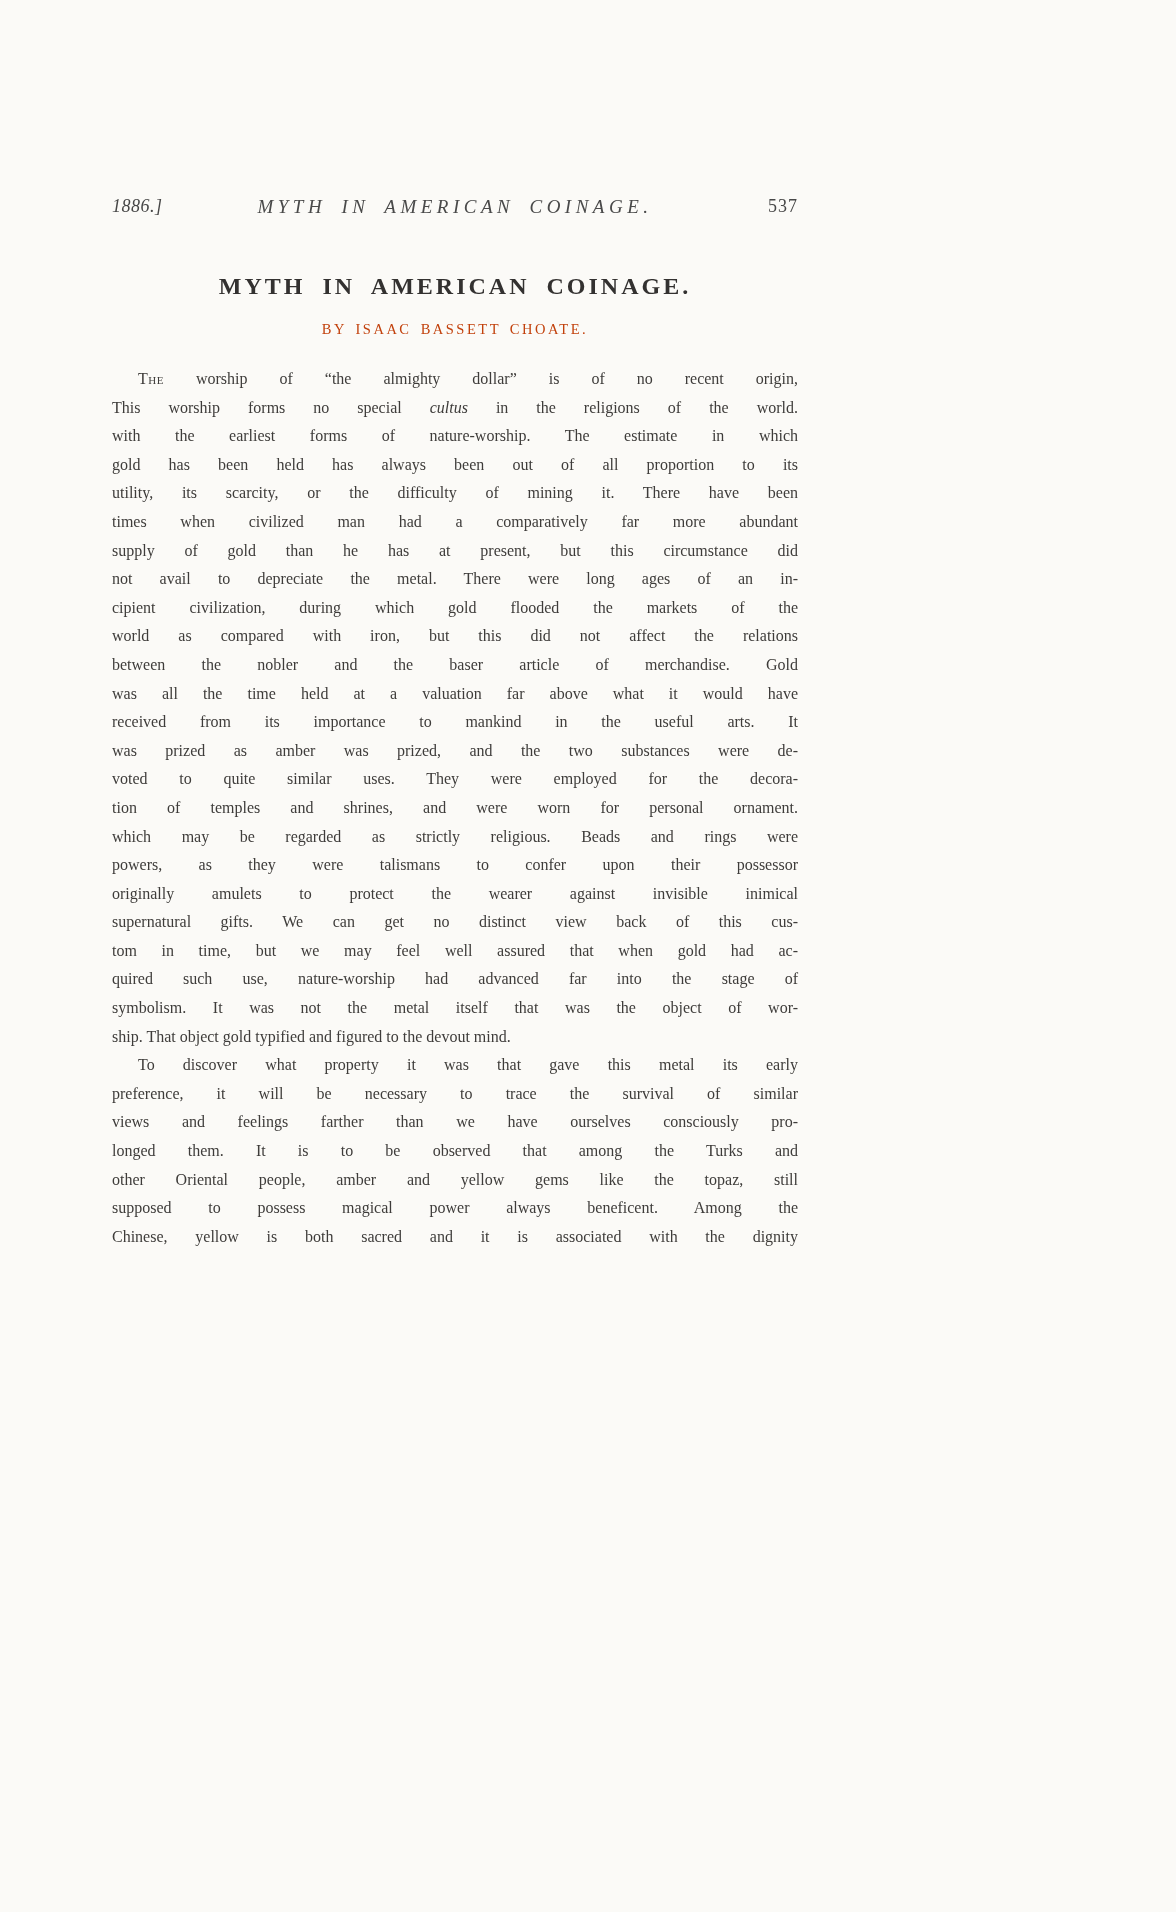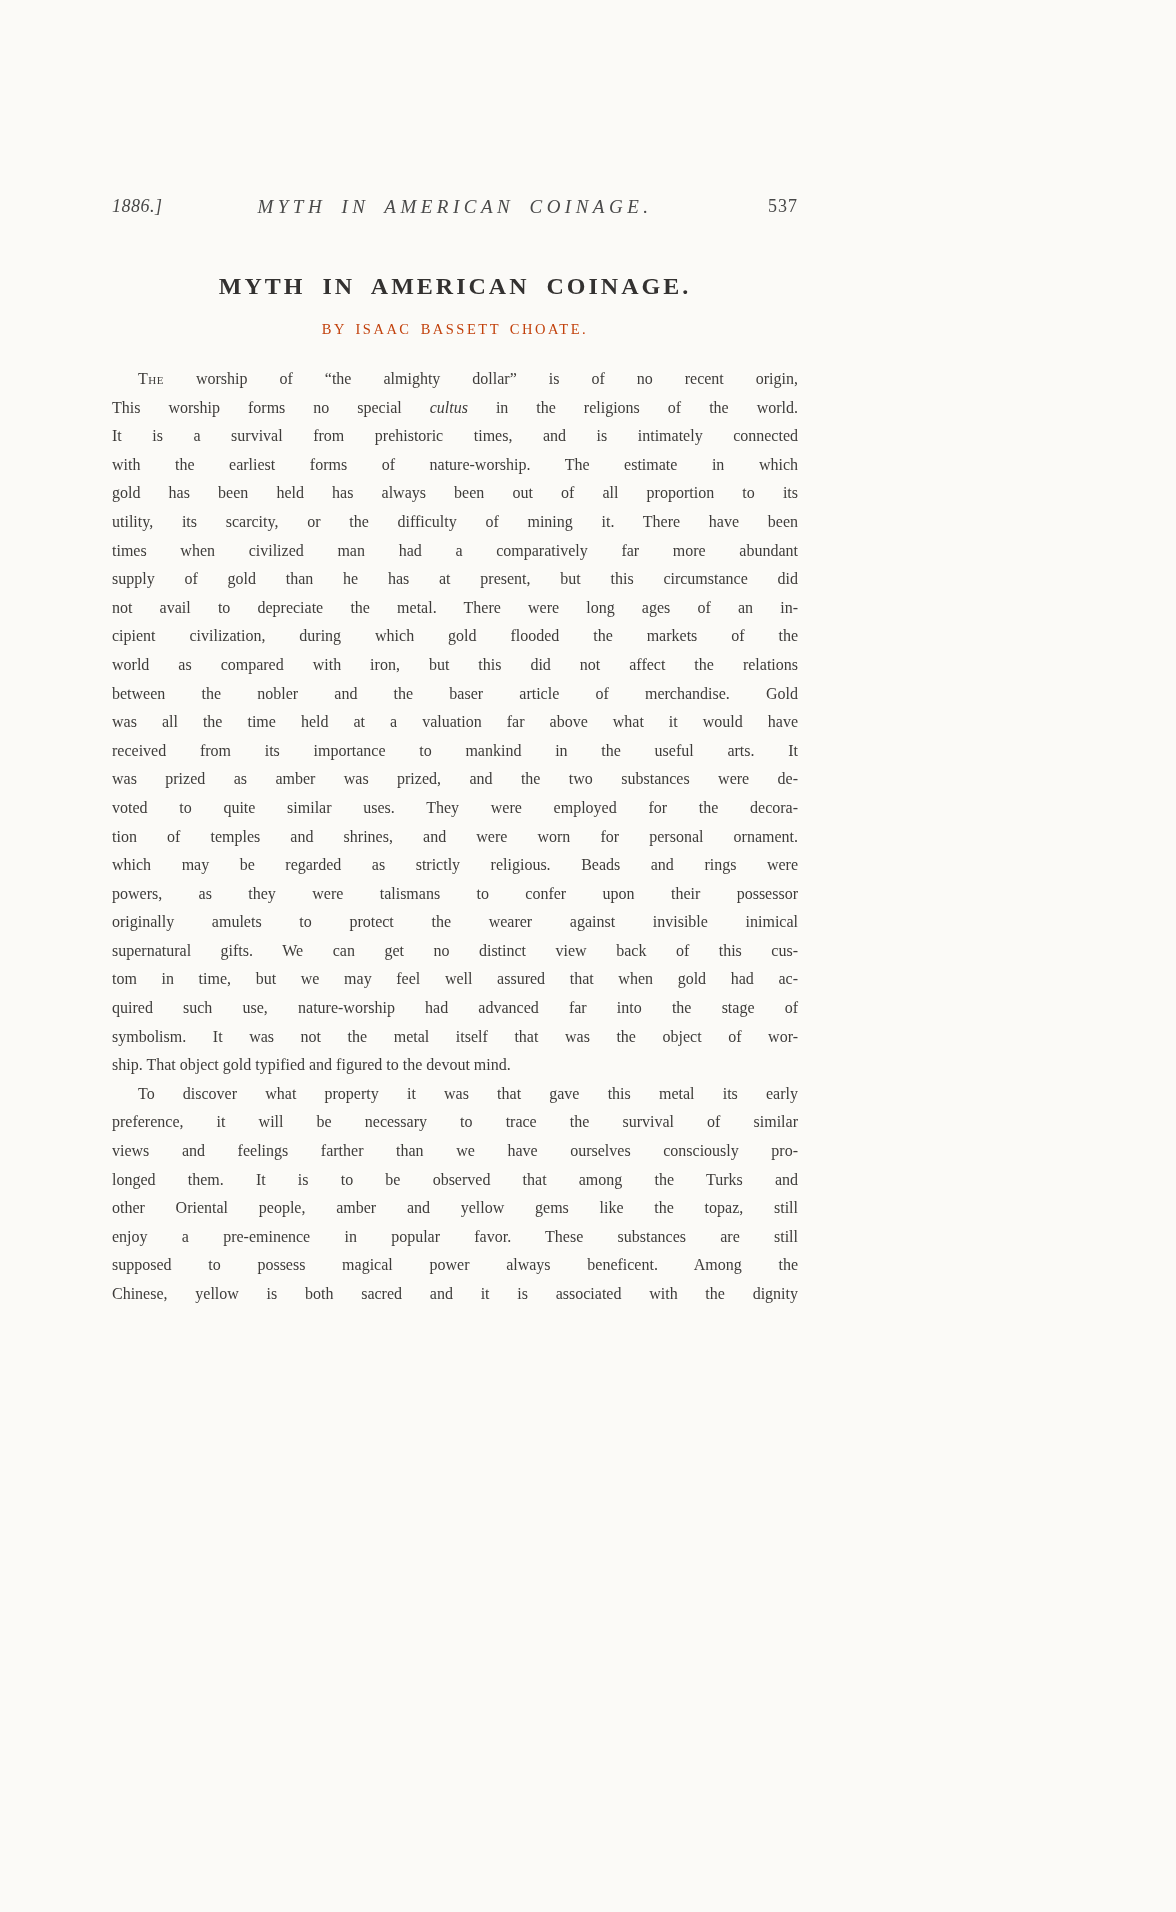--- a/index.html
+++ b/index.html
@@ -114,21 +114,20 @@
     </header>
 
     <h1 class="article-title">MYTH IN AMERICAN COINAGE.</h1>
 
     <div class="byline">BY ISAAC BASSETT CHOATE.</div>
 
     <section class="body-text">
       <div class="para">
           <div class="line indent"><span class="lead-caps">The</span> worship of “the almighty dollar” is of no recent origin,</div>
           <div class="line">This worship forms no special <i>cultus</i> in the religions of the world.</div>
-          <div class="line">It is a survival from prehistoric times, and is intimately connected</div>
           <div class="line">with the earliest forms of nature-worship. The estimate in which</div>
           <div class="line">gold has been held has always been out of all proportion to its</div>
           <div class="line">utility, its scarcity, or the difficulty of mining it. There have been</div>
           <div class="line">times when civilized man had a comparatively far more abundant</div>
           <div class="line">supply of gold than he has at present, but this circumstance did</div>
           <div class="line">not avail to depreciate the metal. There were long ages of an in-</div>
           <div class="line">cipient civilization, during which gold flooded the markets of the</div>
           <div class="line">world as compared with iron, but this did not affect the relations</div>
           <div class="line">between the nobler and the baser article of merchandise. Gold</div>
           <div class="line">was all the time held at a valuation far above what it would have</div>
@@ -144,20 +143,19 @@
           <div class="line">quired such use, nature-worship had advanced far into the stage of</div>
           <div class="line">symbolism. It was not the metal itself that was the object of wor-</div>
           <div class="line last">ship. That object gold typified and figured to the devout mind.</div>
         </div>
       <div class="para">
           <div class="line indent">To discover what property it was that gave this metal its early</div>
           <div class="line">preference, it will be necessary to trace the survival of similar</div>
           <div class="line">views and feelings farther than we have ourselves consciously pro-</div>
           <div class="line">longed them. It is to be observed that among the Turks and</div>
           <div class="line">other Oriental people, amber and yellow gems like the topaz, still</div>
-          <div class="line">enjoy a pre-eminence in popular favor. These substances are still</div>
           <div class="line">supposed to possess magical power always beneficent. Among the</div>
           <div class="line">Chinese, yellow is both sacred and it is associated with the dignity</div>
         </div>
     </section>
 
   </div>
 </div>
 
 </body></html>

